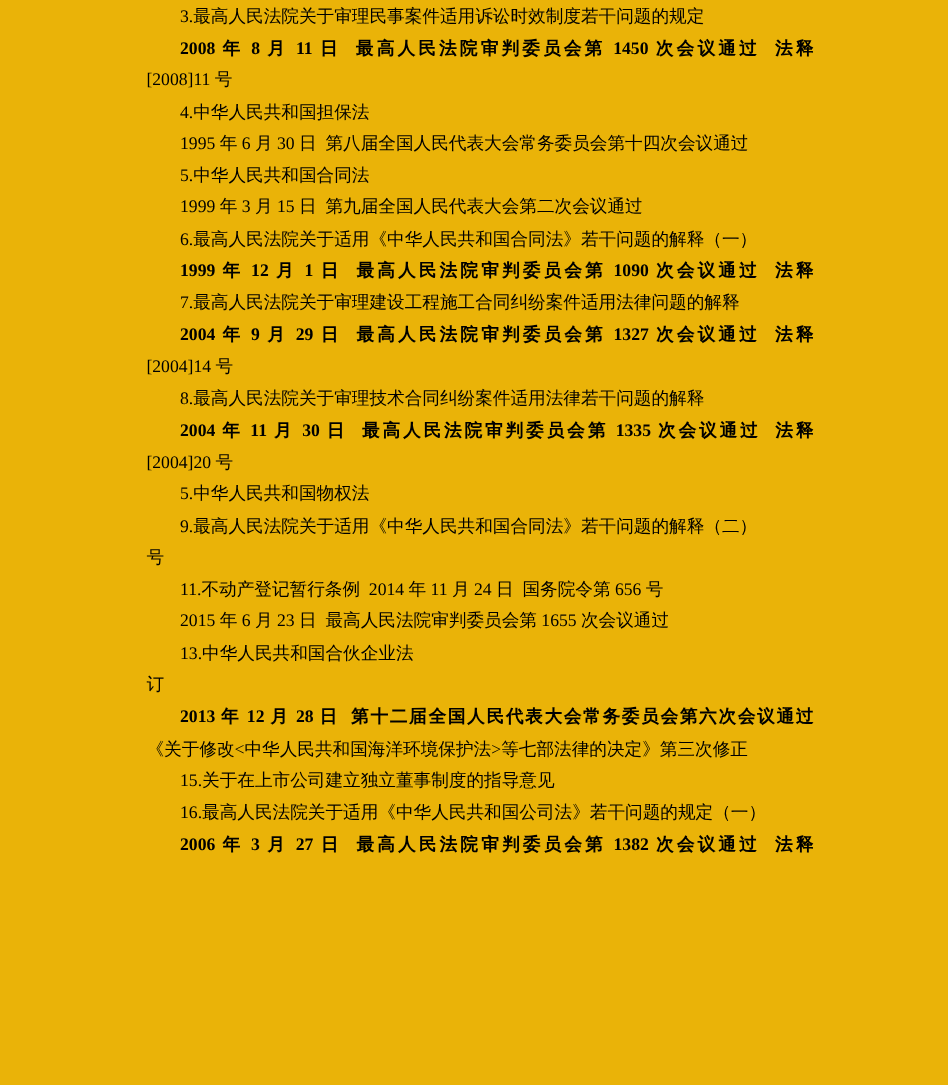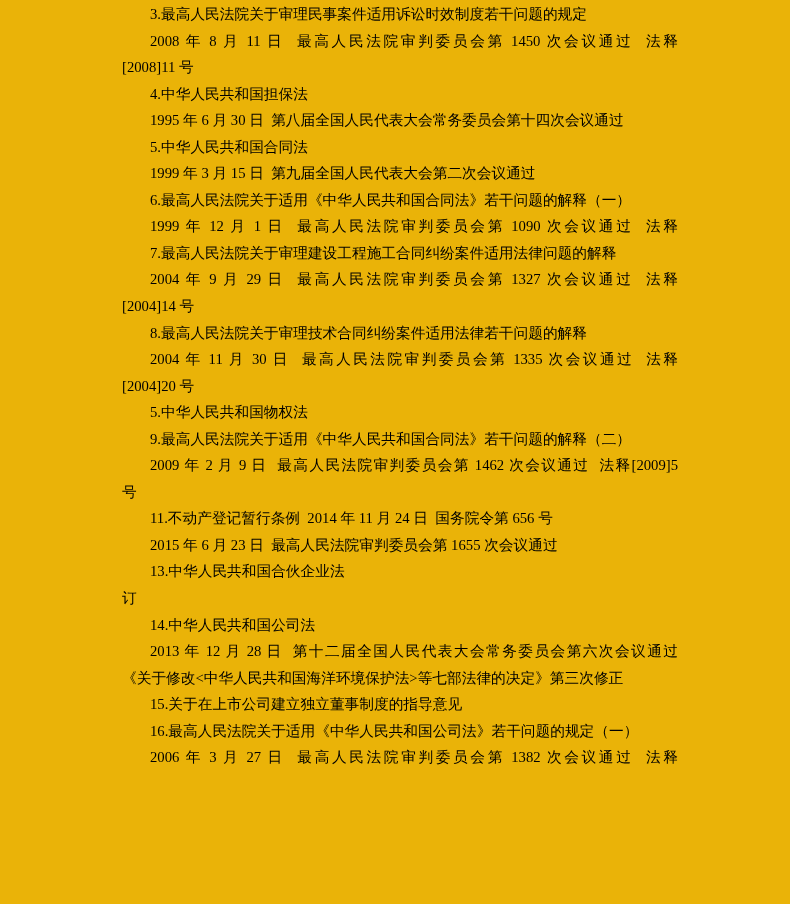--- a/index.html
+++ b/index.html
@@ -30,20 +30,21 @@
     overflow: hidden;
   }
   .line.indent {
     text-indent: 28px;
   }
   
   .line.justify {
     white-space: normal;
     text-align: justify;
     text-align-last: justify;
+    font-weight: bold;
   }
 </style>
 </head>
 <body>
 
 <div class="page" style="background: #eab308; color: rgb(0, 0, 0);">
   <div class="textblock" id="textblock">
       <div class="line indent">3.最高人民法院关于审理民事案件适用诉讼时效制度若干问题的规定</div>
       <div class="line indent justify">2008 年 8 月 11 日&nbsp; 最高人民法院审判委员会第 1450 次会议通过&nbsp; 法释</div>
       <div class="line">[2008]11 号</div>
@@ -54,26 +55,24 @@
       <div class="line indent">6.最高人民法院关于适用《中华人民共和国合同法》若干问题的解释（一）</div>
       <div class="line indent justify">1999 年 12 月 1 日&nbsp; 最高人民法院审判委员会第 1090 次会议通过&nbsp; 法释</div>
       <div class="line indent">7.最高人民法院关于审理建设工程施工合同纠纷案件适用法律问题的解释</div>
       <div class="line indent justify">2004 年 9 月 29 日&nbsp; 最高人民法院审判委员会第 1327 次会议通过&nbsp; 法释</div>
       <div class="line">[2004]14 号</div>
       <div class="line indent">8.最高人民法院关于审理技术合同纠纷案件适用法律若干问题的解释</div>
       <div class="line indent justify">2004 年 11 月 30 日&nbsp; 最高人民法院审判委员会第 1335 次会议通过&nbsp; 法释</div>
       <div class="line">[2004]20 号</div>
       <div class="line indent">5.中华人民共和国物权法</div>
       <div class="line indent">9.最高人民法院关于适用《中华人民共和国合同法》若干问题的解释（二）</div>
-      <div class="line indent justify">2009 年 2 月 9 日&nbsp; 最高人民法院审判委员会第 1462 次会议通过&nbsp; 法释[2009]5</div>
       <div class="line">号</div>
       <div class="line indent">11.不动产登记暂行条例&nbsp; 2014 年 11 月 24 日&nbsp; 国务院令第 656 号</div>
       <div class="line indent">2015 年 6 月 23 日&nbsp; 最高人民法院审判委员会第 1655 次会议通过</div>
       <div class="line indent">13.中华人民共和国合伙企业法</div>
       <div class="line">订</div>
-      <div class="line indent">14.中华人民共和国公司法</div>
       <div class="line indent justify">2013 年 12 月 28 日&nbsp; 第十二届全国人民代表大会常务委员会第六次会议通过</div>
       <div class="line">《关于修改&lt;中华人民共和国海洋环境保护法&gt;等七部法律的决定》第三次修正</div>
       <div class="line indent">15.关于在上市公司建立独立董事制度的指导意见</div>
       <div class="line indent">16.最高人民法院关于适用《中华人民共和国公司法》若干问题的规定（一）</div>
       <div class="line indent justify">2006 年 3 月 27 日&nbsp; 最高人民法院审判委员会第 1382 次会议通过&nbsp; 法释</div>
     </div>
 </div>
 
 </body></html>

